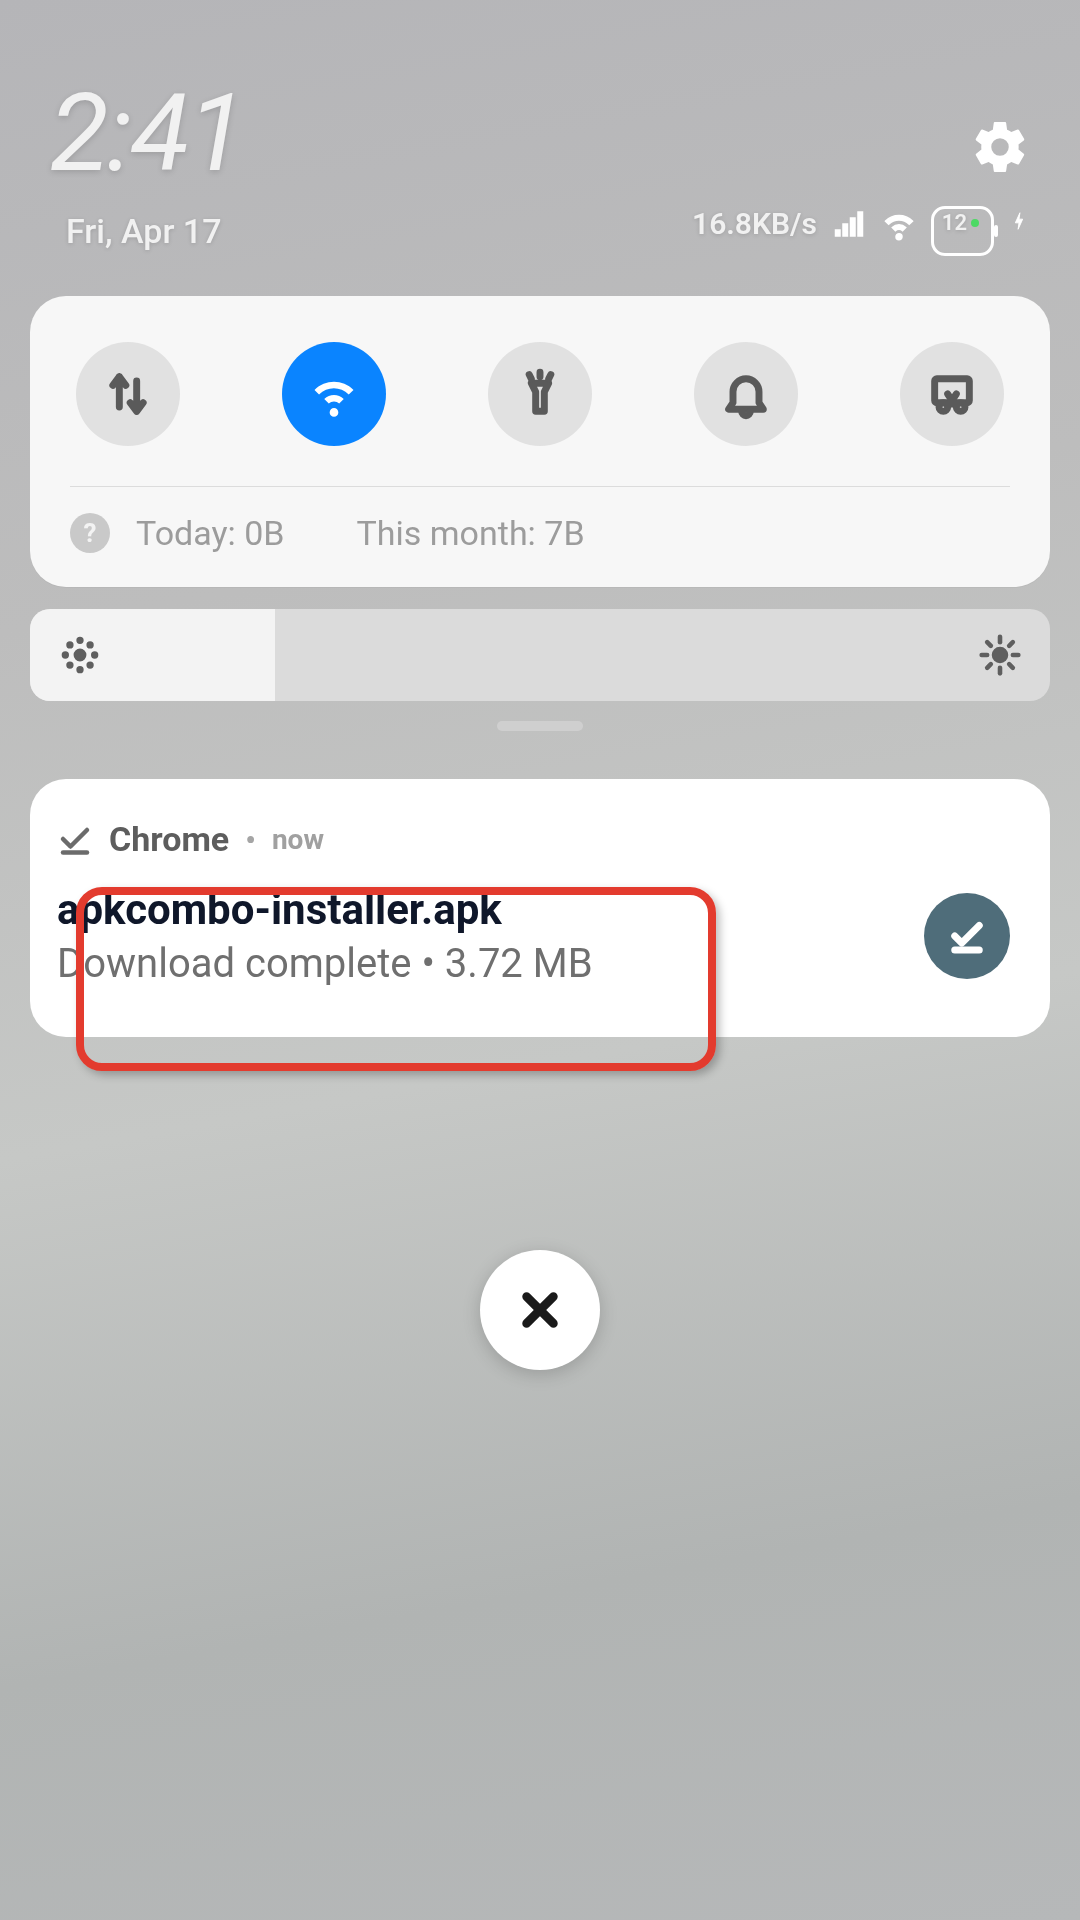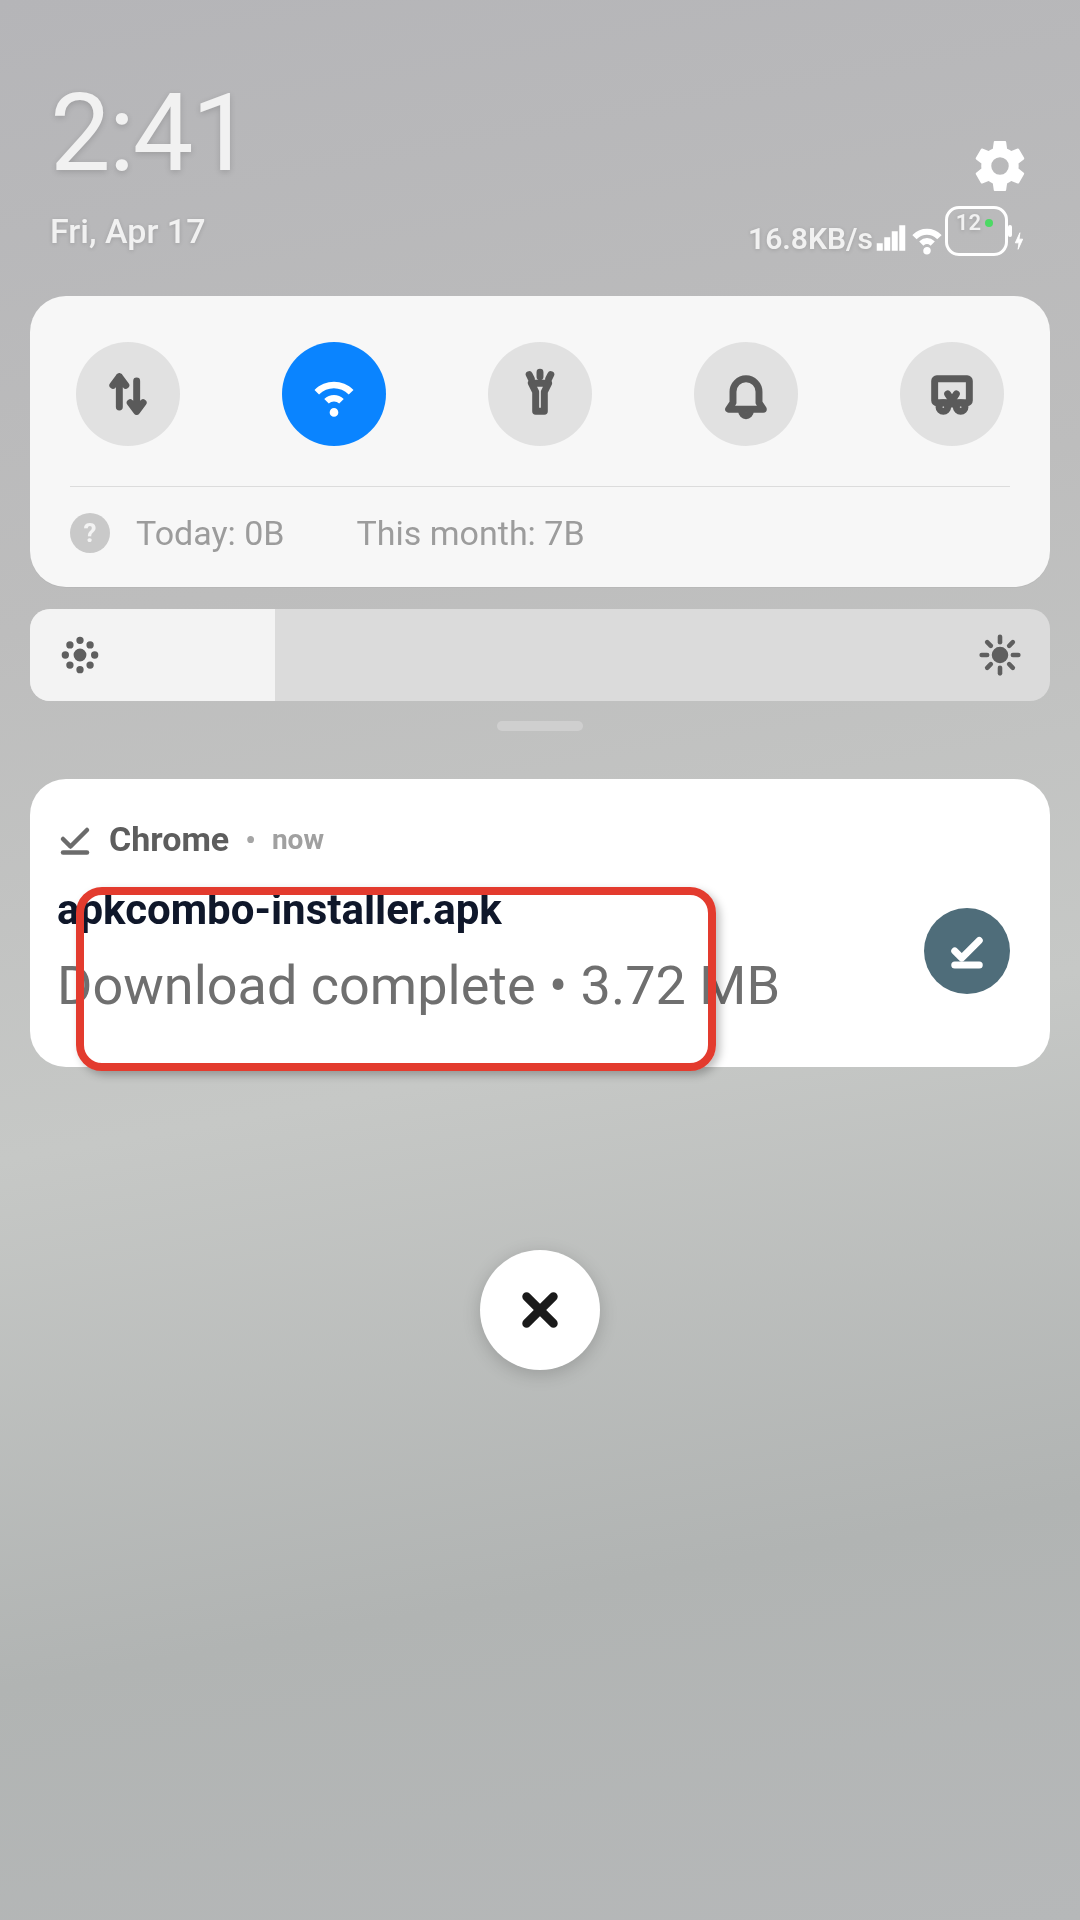--- a/index.html
+++ b/index.html
@@ -11,21 +11,22 @@
   }
 
   
   .hdr {
     padding: 70px 50px 0 50px;
     color: #f1f1f1;
   }
   .hdr-top {
     display: flex;
     justify-content: space-between;
-    align-items: flex-end;
+    align-items: center;
+    font-style: italic;
   }
   .clock {
     font-size: 108px;
     font-weight: 400;
     letter-spacing: -2px;
     text-shadow: 0 2px 6px rgba(0,0,0,.15);
   }
   .gear-btn {
     margin-top: 28px;
     width: 60px; height: 60px;
@@ -34,24 +35,26 @@
   .gear-btn svg { width: 100%; height: 100%; }
   .hdr-bottom {
     margin-top: 10px;
     display: flex;
     justify-content: space-between;
     align-items: center;
     font-size: 34px;
     font-weight: 500;
     color: #f1f1f1;
     text-shadow: 0 1px 4px rgba(0,0,0,.15);
+    margin-left: 16px;
   }
   .status-right {
     display: flex;
-    align-items: flex-end;
+    align-items: flex-start;
+    gap: 14px;
     font-size: 30px;
     font-weight: 600;
   }
   .status-right svg { width: 36px; height: 36px; fill: #fff; stroke: #fff; }
   .battery-pill {
     border: 3px solid #fff;
     border-radius: 14px;
     padding: 1px 12px 18px 8px;
     font-size: 22px;
     display: inline-flex;
@@ -159,21 +162,21 @@
   .notif-body {
     margin-top: 26px;
     display: flex;
     align-items: center;
     justify-content: space-between;
   }
   .notif-text .title {
     font-size: 42px; font-weight: 700; color:#0f172a;
   }
   .notif-text .sub {
-    font-size: 54px; color:#6f6f6f; margin-top: 20px;
+    font-size: 40px; color:#6f6f6f; margin-top: 6px;
   }
   .highlight {
     position:absolute;
     left: 46px; top: 108px;
     width: 640px; height: 184px;
     border: 8px solid #e33b2e;
     border-radius: 26px;
     pointer-events: none;
     box-shadow: 4px 4px 8px rgba(0,0,0,.25);
   }

